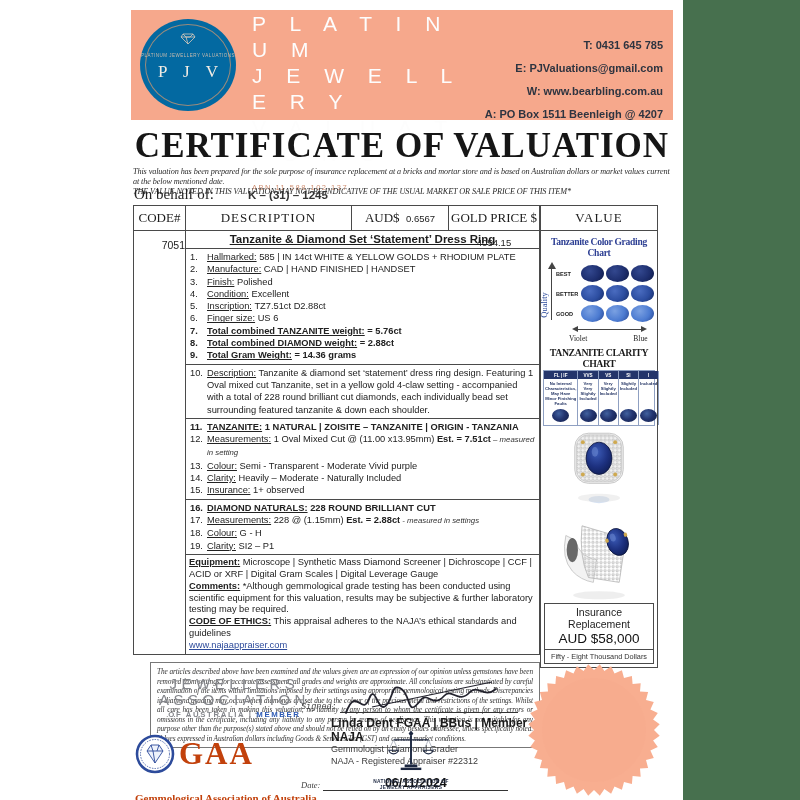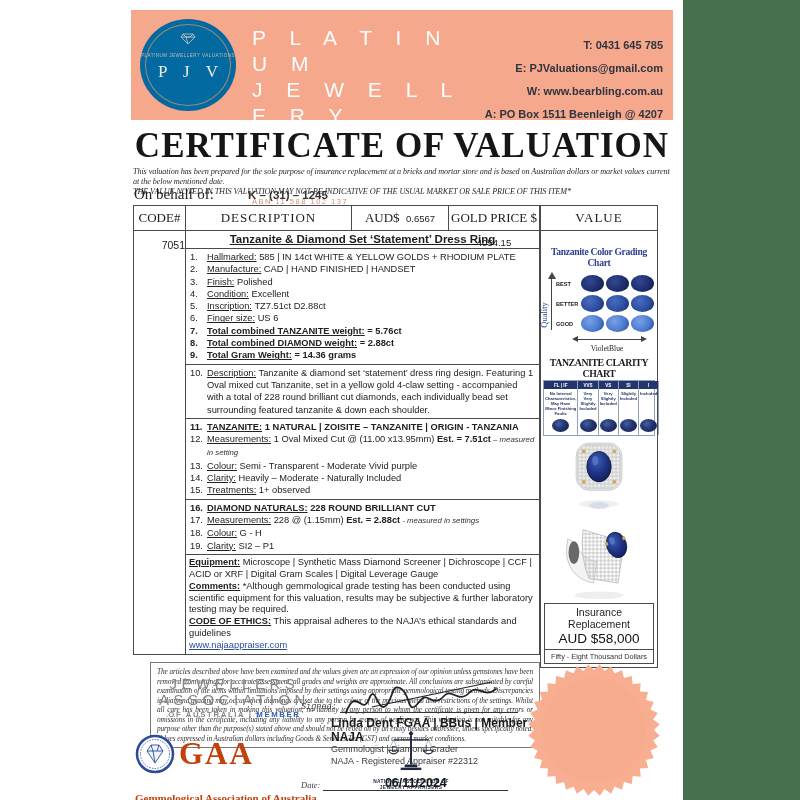--- a/index.html
+++ b/index.html
@@ -7,21 +7,21 @@
        font-family:"Liberation Sans",sans-serif;color:#1c1c1c;}
   .green-strip{position:absolute;left:683px;top:0;width:117px;height:800px;background:#47704e;}
 
   
   .header-band{position:absolute;left:131px;top:10px;width:542px;height:110px;background:#f6a88c;display:flex;}
   .pjv-logo{width:96px;height:92px;border-radius:50%;background:#0369a1;margin:9px 0 0 9px;position:relative;flex:none;}
   .pjv-logo::before{content:"";position:absolute;inset:5px;border:1px solid #9a8b7c;border-radius:50%;}
   .pjv-ring-text{position:absolute;top:34px;left:0;right:0;text-align:center;font-size:4.5px;color:#c9bcae;letter-spacing:.5px;}
   .pjv-acronym{position:absolute;top:43px;left:0;right:0;text-align:center;color:#f2ece4;font-family:"Liberation Serif",serif;font-size:17px;letter-spacing:6px;padding-left:6px;}
   .pjv-diamond{position:absolute;top:12px;left:0;right:0;text-align:center;}
-  .brand{margin-left:16px;padding-top:15px;}
+  .brand{margin-left:16px;padding-top:1px;}
   .brand-line{color:#fdfdfd;font-size:21px;letter-spacing:9px;line-height:26px;}
   .abn{color:#cf8f72;font-size:7.5px;letter-spacing:1.5px;margin-top:16px;}
   .contact{margin-left:auto;text-align:right;padding:24px 10px 0 0;font-size:11px;font-weight:bold;color:#2e3440;line-height:23px;white-space:nowrap;}
 
   
   .cert-title{position:absolute;top:126px;left:131px;width:542px;text-align:center;
       font-family:"Liberation Serif",serif;font-weight:bold;font-size:35px;letter-spacing:1px;color:#161616;}
   .intro-disc{position:absolute;top:167px;left:133px;width:540px;font-family:"Liberation Serif",serif;
       font-style:italic;font-size:8.2px;line-height:9.8px;color:#2a2a2a;letter-spacing:-.1px;}
   .on-behalf{position:absolute;top:186px;left:134px;font-family:"Liberation Serif",serif;font-size:15px;color:#222;}
@@ -54,41 +54,41 @@
   .ethics-link{color:#2d4b9b;text-decoration:underline;}
   .legal-box{margin:7px 0 0 17px;border:1px solid #777;padding:4px 6px;font-family:"Liberation Serif",serif;
       font-style:italic;font-size:7.3px;line-height:9.5px;color:#333;text-align:justify;letter-spacing:-.1px;}
 
   
   .value-col{width:118px;flex:none;height:463px;border:1.5px solid #4a4a4a;border-left:1px solid #4a4a4a;
       box-sizing:border-box;display:flex;flex-direction:column;background:#fff;}
   .value-head{border-bottom:1px solid #4a4a4a;height:24px;line-height:24px;text-align:center;
       font-family:"Liberation Serif",serif;font-size:13px;letter-spacing:1px;}
   .cc-title{color:#2d3f93;font-family:"Liberation Serif",serif;font-weight:bold;font-size:9.6px;
-      text-align:center;margin-top:15px;letter-spacing:-.3px;}
+      text-align:center;margin-top:5px;letter-spacing:-.3px;}
   .color-chart{display:flex;margin:4px 2px 0 2px;}
   .quality-axis{width:13px;position:relative;flex:none;}
   .quality-axis .axis-line{position:absolute;left:8px;top:6px;bottom:14px;width:1px;background:#444;}
   .quality-axis .axis-arrow{position:absolute;left:5px;top:0;width:0;height:0;border-left:4px solid transparent;border-right:4px solid transparent;border-bottom:7px solid #444;}
   .quality-label{position:absolute;left:-12px;top:38px;transform:rotate(-90deg);color:#2d4b9b;
       font-family:"Liberation Serif",serif;font-size:8.5px;}
   .cc-rows{flex:1;}
   .cc-row{display:flex;align-items:center;margin:3px 0;}
   .cc-row .rlabel{width:25px;font-size:5.6px;font-weight:bold;color:#222;flex:none;}
   .gems{display:flex;gap:2px;}
   .gem{width:23px;height:17px;border-radius:50%;}
   .gem.best{background:radial-gradient(circle at 38% 35%, #33488f 0%, #1d2e6e 55%, #0e1840 100%);}
   .gem.better{background:radial-gradient(circle at 38% 35%, #4a6cc0 0%, #2c4da0 55%, #16295f 100%);}
   .gem.good{background:radial-gradient(circle at 38% 35%, #7ba1e2 0%, #4c7bd1 55%, #27448f 100%);}
   .x-axis{margin:4px 8px 0 16px;position:relative;height:8px;}
   .x-axis .xline{position:absolute;top:3px;left:4px;right:4px;height:1px;background:#444;}
   .x-axis .la,.x-axis .ra{position:absolute;top:0;width:0;height:0;border-top:3.5px solid transparent;border-bottom:3.5px solid transparent;}
   .x-axis .la{left:0;border-right:6px solid #444;}
   .x-axis .ra{right:0;border-left:6px solid #444;}
-  .x-labels{display:flex;justify-content:center;padding:0 12px 0 28px;font-family:"Liberation Serif",serif;font-size:7.5px;color:#222;}
+  .x-labels{display:flex;justify-content:flex-start;padding:0 12px 0 28px;font-family:"Liberation Serif",serif;font-size:7.5px;color:#222;gap:46px;}
   .cl-title{font-family:"Liberation Serif",serif;font-weight:bold;font-size:9.8px;text-align:center;margin-top:4px;letter-spacing:-.4px;}
   .clarity-table{display:grid;grid-template-columns:repeat(5,1fr);border:1px solid #8fa0c2;margin:1px 2px 0 2px;}
   .cl-grade{background:#24356b;color:#fff;font-size:4.6px;font-weight:bold;text-align:center;
       padding:1.5px 0;border-right:.5px solid #8fa0c2;overflow:hidden;white-space:nowrap;}
   .cl-desc{font-size:4.2px;line-height:5px;color:#1c2d5e;font-weight:bold;text-align:center;
       padding:2px 1px;border-right:.5px solid #8fa0c2;min-height:19px;}
   .cl-gemcell{border-right:.5px solid #8fa0c2;display:flex;justify-content:center;padding:1px 0 3px;}
   .cl-gem{width:17px;height:13px;border-radius:50%;background:radial-gradient(circle at 40% 35%, #41619f 0%, #22346f 45%, #101c45 100%);}
 
   .ring-photos{flex:1;display:flex;flex-direction:column;align-items:center;justify-content:flex-start;padding-top:4px;overflow:hidden;}
@@ -234,21 +234,21 @@
             <div class="li">
                 <span class="num">13.</span>
                 <span class="itxt"><span class="lbl">Colour:</span><span> Semi - Transparent - Moderate Vivid purple</span></span>
               </div>
             <div class="li">
                 <span class="num">14.</span>
                 <span class="itxt"><span class="lbl">Clarity:</span><span> Heavily – Moderate - Naturally Included</span></span>
               </div>
             <div class="li">
                 <span class="num">15.</span>
-                <span class="itxt"><span class="lbl">Treatments:</span><span> 1+ observed</span></span>
+                <span class="itxt"><span class="lbl">Insurance:</span><span> 1+ observed</span></span>
               </div>
           </div>
 
           <div class="sec">
             <div class="li b">
                 <span class="num">16.</span>
                 <span class="itxt"><span class="lbl">DIAMOND NATURALS:</span><span> 228 ROUND BRILLIANT CUT</span></span>
               </div>
             <div class="li">
                 <span class="num">17.</span>

